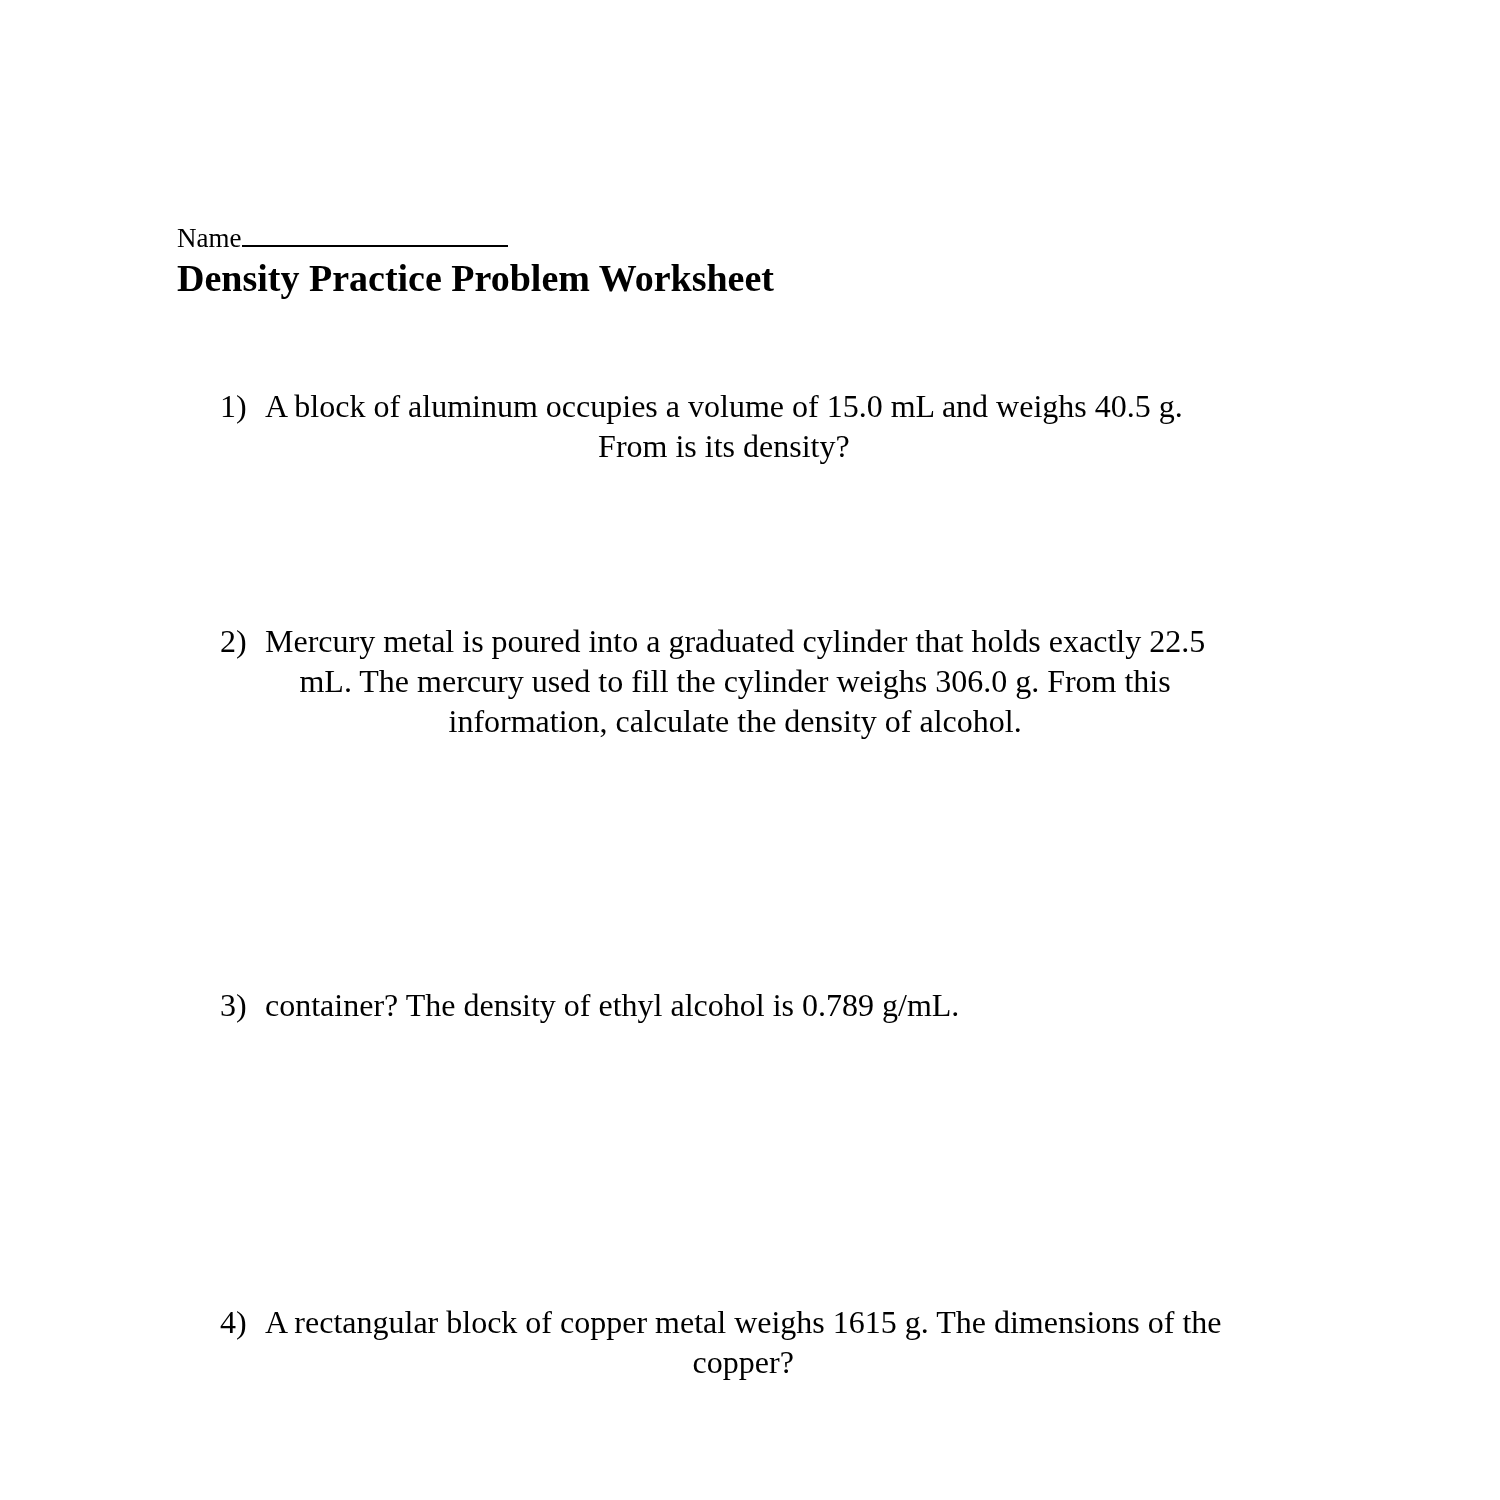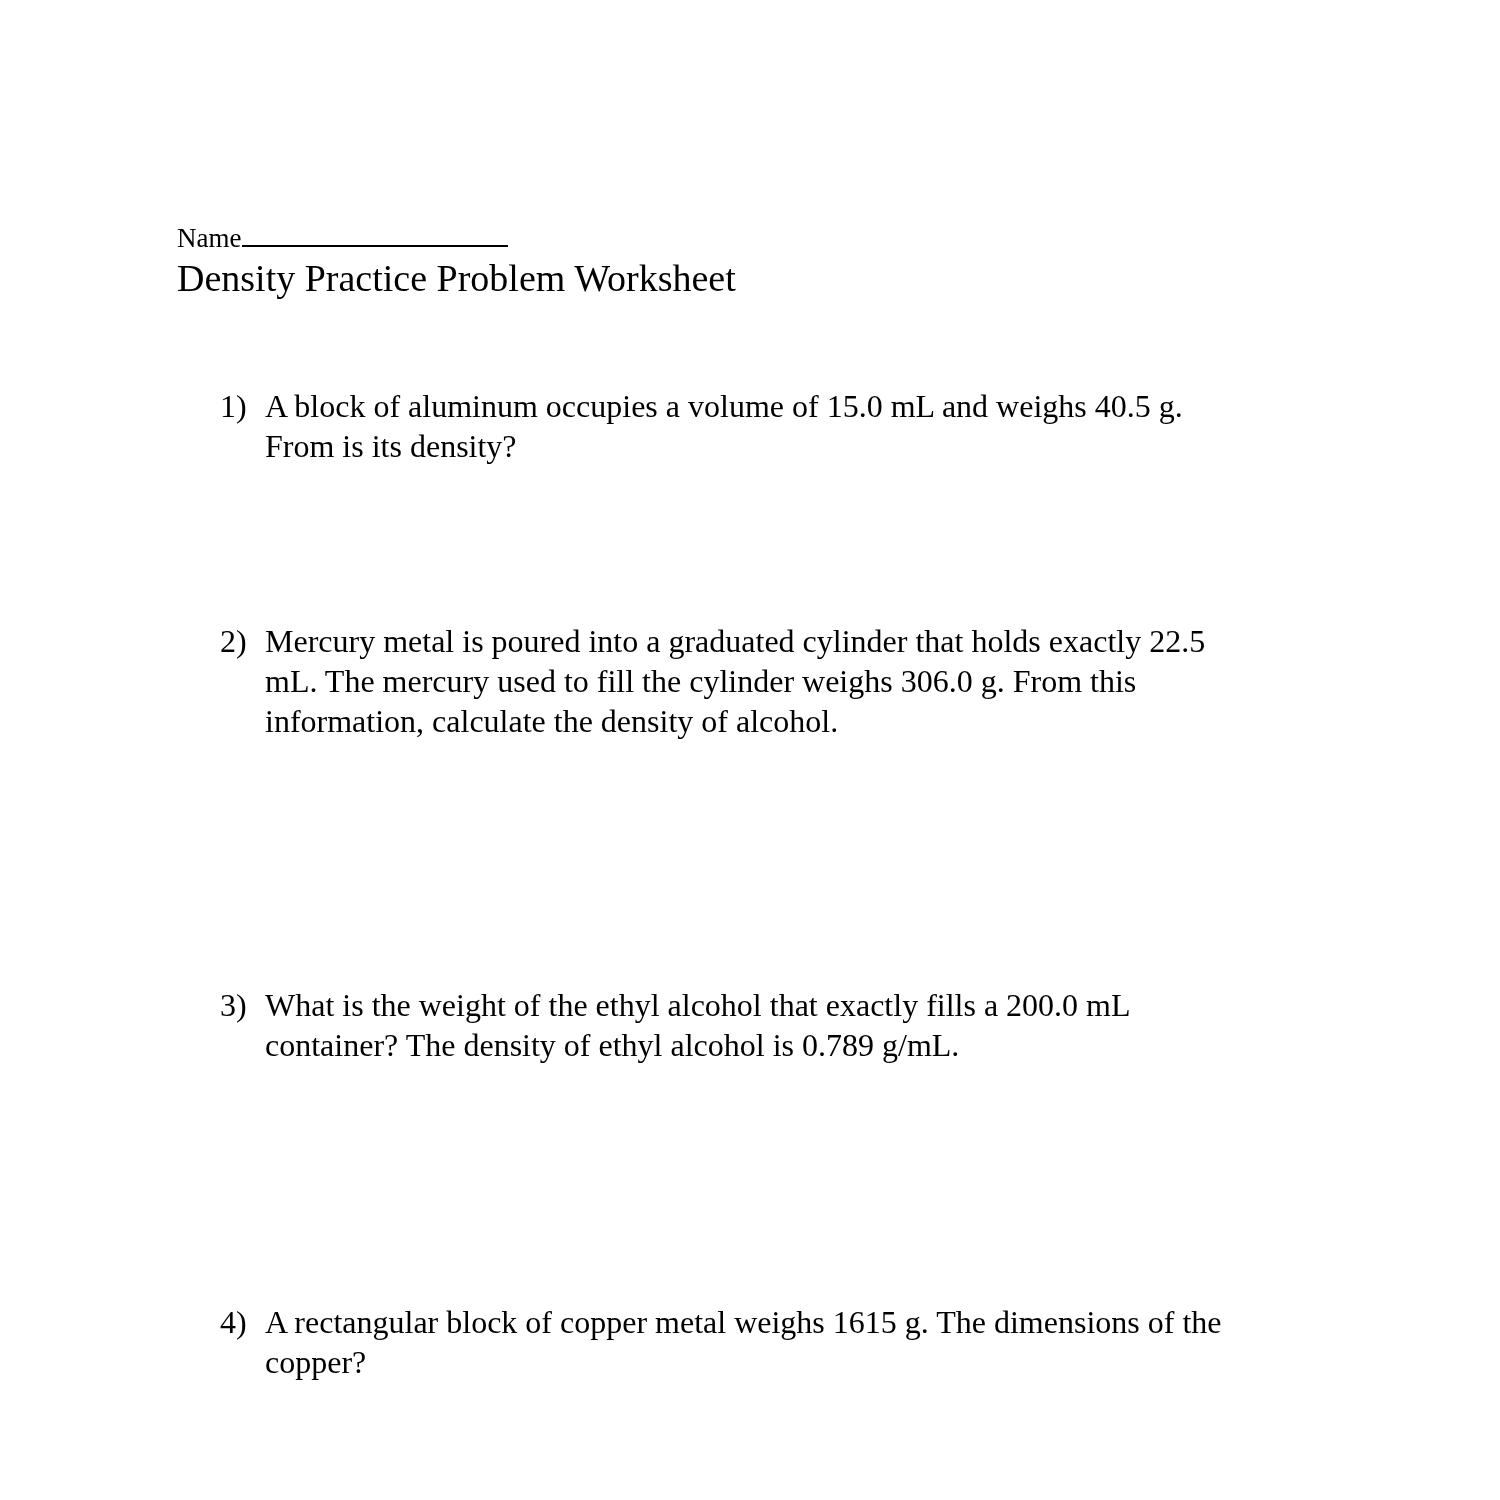--- a/index.html
+++ b/index.html
@@ -30,21 +30,21 @@
       border-bottom: 2px solid #000;
       height: 26px;
       vertical-align: baseline;
       margin-left: 1px;
     }
     .title {
       position: absolute;
       left: 177px;
       top: 253px;
       font-size: 38px;
-      font-weight: normal;
+      font-weight: bold;
       line-height: 50px;
       margin: 0;
       white-space: nowrap;
     }
     .question {
       position: absolute;
       left: 220px;
       width: 1150px;
       font-size: 32px;
       line-height: 40px;
@@ -56,20 +56,21 @@
       white-space: nowrap;
     }
     .q-text {
       position: absolute;
       left: 45px;
       top: 0;
     }
     .q-line {
       display: block;
       white-space: nowrap;
+      text-align: center;
     }
     #q1 { top: 386px; }
     #q2 { top: 621px; }
     #q3 { top: 985px; }
     #q4 { top: 1302px; }
   </style>
 </head>
 <body>
 
 <div class="name-line">
@@ -91,21 +92,20 @@
   <div class="q-text">
     <span class="q-line">Mercury metal is poured into a graduated cylinder that holds exactly 22.5</span>
     <span class="q-line">mL. The mercury used to fill the cylinder weighs 306.0 g. From this</span>
     <span class="q-line">information, calculate the density of alcohol.</span>
   </div>
 </div>
 
 <div class="question" id="q3">
   <span class="q-num">3)</span>
   <div class="q-text">
-    <span class="q-line">What is the weight of the ethyl alcohol that exactly fills a 200.0 mL</span>
     <span class="q-line">container? The density of ethyl alcohol is 0.789 g/mL.</span>
   </div>
 </div>
 
 <div class="question" id="q4">
   <span class="q-num">4)</span>
   <div class="q-text">
     <span class="q-line">A rectangular block of copper metal weighs 1615 g. The dimensions of the</span>
     <span class="q-line">copper?</span>
   </div>

